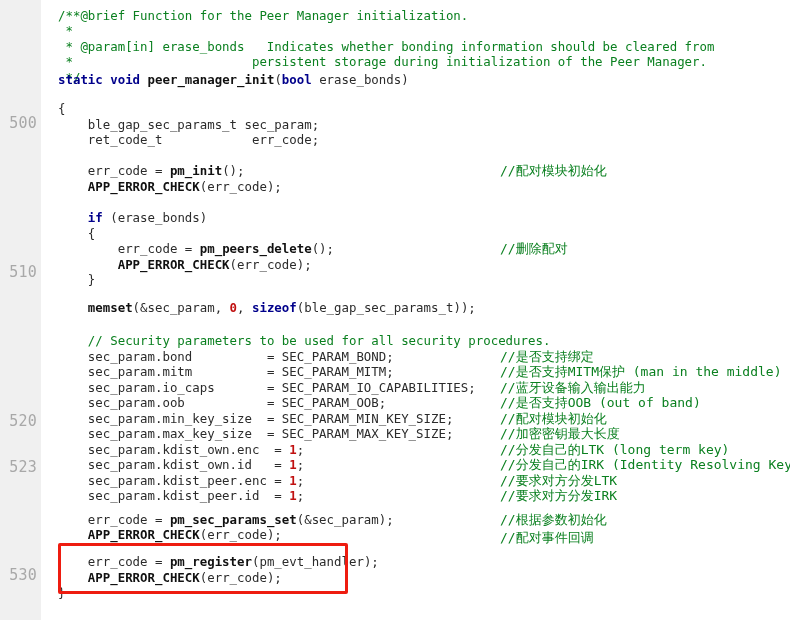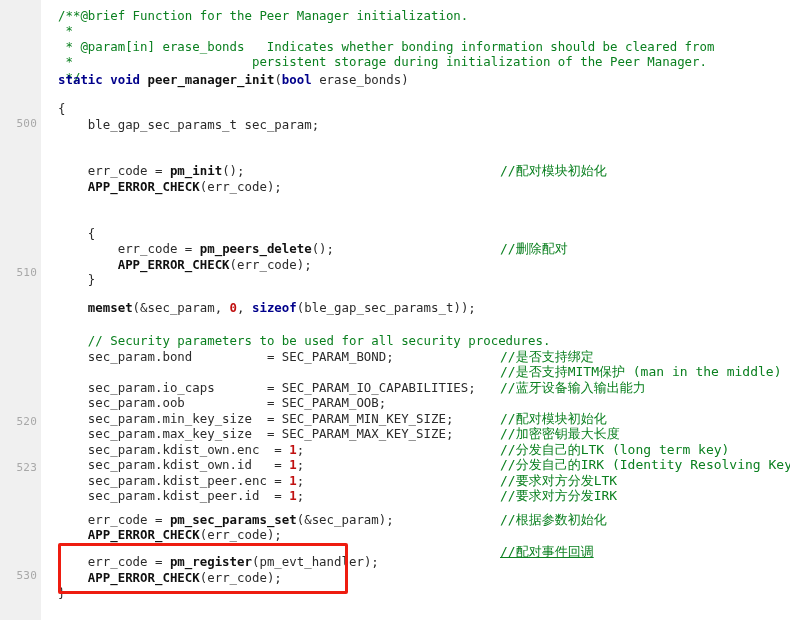--- a/index.html
+++ b/index.html
@@ -38,21 +38,21 @@
     width: 41px;
     height: 620px;
     z-index: 2;
   }
   .lineno {
     position: absolute;
     right: 4px;
     width: 37px;
     text-align: right;
     font-family: "DejaVu Sans Mono", "Liberation Mono", monospace;
-    font-size: 11px;
+    font-size: 15px;
     line-height: 15.5px;
     color: #a8a8a8;
     letter-spacing: 0.2px;
     white-space: pre;
   }
 
   
   #code-surface {
     position: absolute;
     left: 0;
@@ -117,58 +117,62 @@
 
   <div id="code-surface">
       <div class="code-line" style="top: 8px;"><span class="cm">/**@brief Function for the Peer Manager initialization.</span></div>
       <div class="code-line" style="top: 23px;"><span class="cm"> *</span></div>
       <div class="code-line" style="top: 39px;"><span class="cm"> * @param[in] erase_bonds   Indicates whether bonding information should be cleared from</span></div>
       <div class="code-line" style="top: 54px;"><span class="cm"> *                        persistent storage during initialization of the Peer Manager.</span></div>
       <div class="code-line" style="top: 70px;"><span class="cm"> */</span></div>
       <div class="code-line" style="top: 72px;"><span class="kw">static</span> <span class="kw">void</span> <span class="fn">peer_manager_init</span><span class="pn">(</span><span class="kw">bool</span> <span class="id">erase_bonds</span><span class="pn">)</span></div>
       <div class="code-line" style="top: 101px;"><span class="pn">{</span></div>
       <div class="code-line" style="top: 117px;">    <span class="id">ble_gap_sec_params_t sec_param;</span></div>
+      <div class="code-line" style="top: 132px;">    <span class="id">ret_code_t            err_code;</span></div>
       <div class="code-line" style="top: 148px;"></div>
       <div class="code-line" style="top: 163px;">    <span class="id">err_code = </span><span class="fn">pm_init</span><span class="pn">();</span></div>
       <div class="code-line" style="top: 179px;">    <span class="fn">APP_ERROR_CHECK</span><span class="pn">(</span><span class="id">err_code</span><span class="pn">);</span></div>
       <div class="code-line" style="top: 194px;"></div>
+      <div class="code-line" style="top: 210px;">    <span class="kw">if</span> <span class="pn">(</span><span class="id">erase_bonds</span><span class="pn">)</span></div>
       <div class="code-line" style="top: 226px;">    <span class="pn">{</span></div>
       <div class="code-line" style="top: 241px;">        <span class="id">err_code = </span><span class="fn">pm_peers_delete</span><span class="pn">();</span></div>
       <div class="code-line" style="top: 257px;">        <span class="fn">APP_ERROR_CHECK</span><span class="pn">(</span><span class="id">err_code</span><span class="pn">);</span></div>
       <div class="code-line" style="top: 272px;">    <span class="pn">}</span></div>
       <div class="code-line" style="top: 288px;"></div>
       <div class="code-line" style="top: 300px;">    <span class="fn">memset</span><span class="pn">(&amp;</span><span class="id">sec_param</span><span class="pn">, </span><span class="num">0</span><span class="pn">, </span><span class="kw">sizeof</span><span class="pn">(</span><span class="id">ble_gap_sec_params_t</span><span class="pn">));</span></div>
       <div class="code-line" style="top: 316px;"></div>
       <div class="code-line" style="top: 333px;">    <span class="cm">// Security parameters to be used for all security procedures.</span></div>
       <div class="code-line" style="top: 349px;">    <span class="id">sec_param.bond          = SEC_PARAM_BOND;</span></div>
+      <div class="code-line" style="top: 364px;">    <span class="id">sec_param.mitm          = SEC_PARAM_MITM;</span></div>
       <div class="code-line" style="top: 380px;">    <span class="id">sec_param.io_caps       = SEC_PARAM_IO_CAPABILITIES;</span></div>
       <div class="code-line" style="top: 395px;">    <span class="id">sec_param.oob           = SEC_PARAM_OOB;</span></div>
       <div class="code-line" style="top: 411px;">    <span class="id">sec_param.min_key_size  = SEC_PARAM_MIN_KEY_SIZE;</span></div>
       <div class="code-line" style="top: 426px;">    <span class="id">sec_param.max_key_size  = SEC_PARAM_MAX_KEY_SIZE;</span></div>
       <div class="code-line" style="top: 442px;">    <span class="id">sec_param.kdist_own.enc  = </span><span class="num">1</span><span class="pn">;</span></div>
       <div class="code-line" style="top: 457px;">    <span class="id">sec_param.kdist_own.id   = </span><span class="num">1</span><span class="pn">;</span></div>
       <div class="code-line" style="top: 473px;">    <span class="id">sec_param.kdist_peer.enc = </span><span class="num">1</span><span class="pn">;</span></div>
       <div class="code-line" style="top: 488px;">    <span class="id">sec_param.kdist_peer.id  = </span><span class="num">1</span><span class="pn">;</span></div>
       <div class="code-line" style="top: 504px;"></div>
       <div class="code-line" style="top: 512px;">    <span class="id">err_code = </span><span class="fn">pm_sec_params_set</span><span class="pn">(&amp;</span><span class="id">sec_param</span><span class="pn">);</span></div>
       <div class="code-line" style="top: 527px;">    <span class="fn">APP_ERROR_CHECK</span><span class="pn">(</span><span class="id">err_code</span><span class="pn">);</span></div>
       <div class="code-line" style="top: 543px;"></div>
       <div class="code-line" style="top: 554px;">    <span class="id">err_code = </span><span class="fn">pm_register</span><span class="pn">(</span><span class="id">pm_evt_handler</span><span class="pn">);</span></div>
       <div class="code-line" style="top: 570px;">    <span class="fn">APP_ERROR_CHECK</span><span class="pn">(</span><span class="id">err_code</span><span class="pn">);</span></div>
       <div class="code-line" style="top: 585px;"><span class="pn">}</span></div>
       <div class="note-line" style="top: 163px; left: 500px;">//配对模块初始化</div>
       <div class="note-line" style="top: 241px; left: 500px;">//删除配对</div>
       <div class="note-line" style="top: 349px; left: 500px; text-align: right;">//是否支持绑定</div>
       <div class="note-line" style="top: 364px; left: 500px;">//是否支持MITM保护 (man in the middle)</div>
       <div class="note-line" style="top: 380px; left: 500px;">//蓝牙设备输入输出能力</div>
+      <div class="note-line" style="top: 395px; left: 500px;">//是否支持OOB (out of band)</div>
       <div class="note-line" style="top: 411px; left: 500px;">//配对模块初始化</div>
       <div class="note-line" style="top: 426px; left: 500px;">//加密密钥最大长度</div>
       <div class="note-line" style="top: 442px; left: 500px;">//分发自己的LTK (long term key)</div>
       <div class="note-line" style="top: 457px; left: 500px;">//分发自己的IRK (Identity Resolving Key)</div>
       <div class="note-line" style="top: 473px; left: 500px;">//要求对方分发LTK</div>
       <div class="note-line" style="top: 488px; left: 500px;">//要求对方分发IRK</div>
       <div class="note-line" style="top: 512px; left: 500px;">//根据参数初始化</div>
-      <div class="note-line" style="top: 544px; left: 500px; text-decoration: underline;">//配对事件回调</div>
+      <div class="note-line" style="top: 530px; left: 500px;">//配对事件回调</div>
     </div>
 
   <div id="annotation-box" style="left: 58px; top: 543px; width: 290px; height: 51px; border-color: rgb(238, 28, 16);"></div>
 
 </div>
 
 </body></html>

